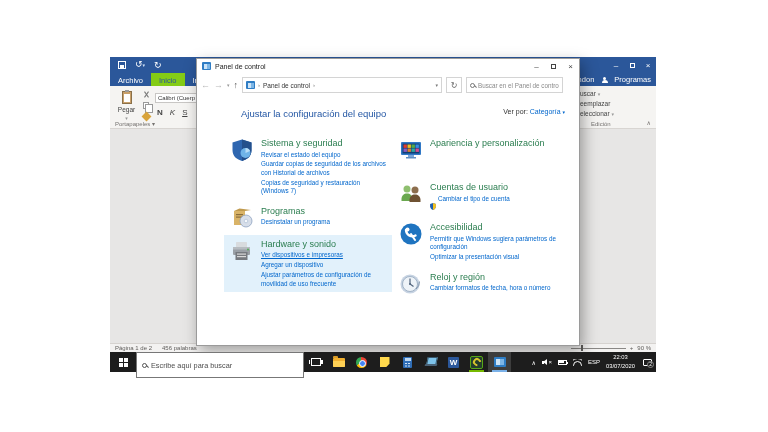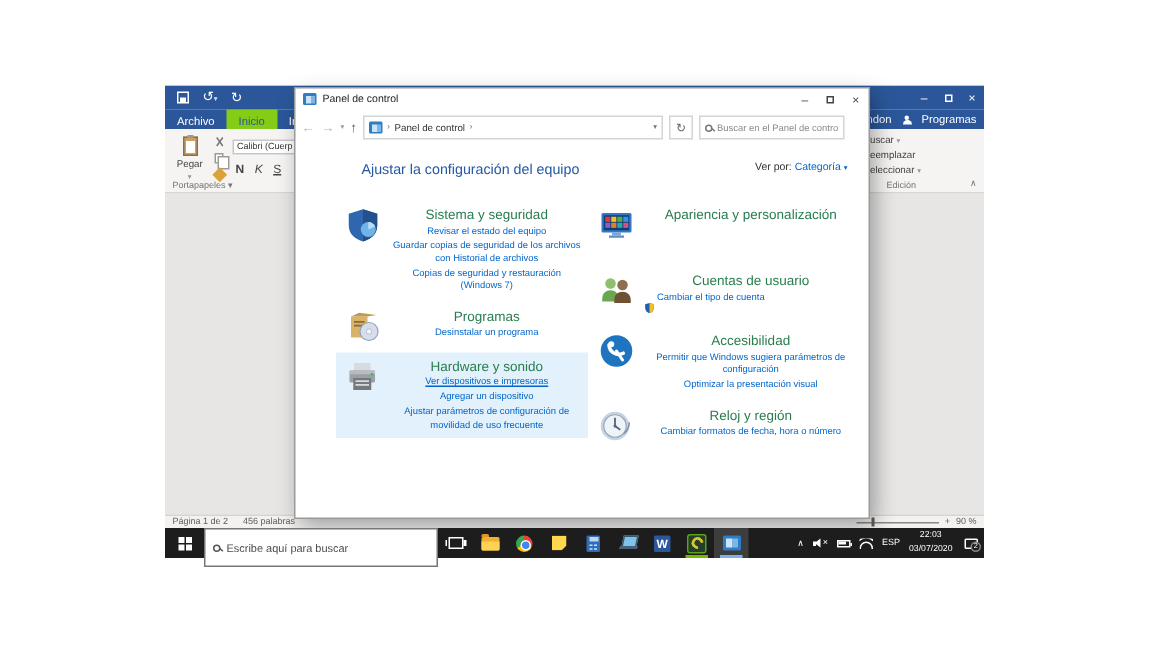--- a/index.html
+++ b/index.html
@@ -67,40 +67,40 @@
   .cp-search { width:97px; height:16px; border:1px solid #d4d4d4; display:flex; align-items:center; gap:3px; padding:0 3px; }
   .mag-ic { width:5px; height:5px; border:1px solid #777; border-radius:50%; position:relative; flex:none; }
   .mag-ic::after { content:''; position:absolute; width:3px; height:1px; background:#777; transform:rotate(45deg); right:-2.5px; bottom:-0.5px; }
   .cp-search input { border:none; outline:none; width:100%; font-size:6.3px; font-family:inherit; color:#333; }
   .cp-search input::placeholder { color:#8a8a8a; }
   .cp-body { padding-top:11px; }
   .cp-heading-row { display:flex; align-items:flex-start; padding:0 14px 0 44px; }
   .cp-heading { font-size:9.5px; font-weight:normal; color:#2457a4; }
   .viewby { margin-left:auto; font-size:7px; color:#333; white-space:nowrap; }
   .viewby a { color:#0066cc; text-decoration:none; }
-  .cats { display:flex; margin:15px 0 0 27px;text-align:center; }
+  .cats { display:flex; margin:15px 0 0 27px; }
   .col-l { width:168px; } .col-r { width:182px; margin-left:1px; }
   .cat { display:flex; gap:7px; padding:4px 4px 3px 6px; margin-bottom:2px; }
   .cat.hl { background:#e2f1fb; }
   .cat.sp { margin-bottom:9px; }
   .cat-icon { width:24px; height:24px; flex:none; }
   .cat-icon svg { width:24px; height:24px; display:block; }
   .cat-body { flex:1; min-width:0; }
   .cat-title { display:block; font-size:9px; color:#2a7d4f; text-decoration:none; margin-bottom:2.5px; }
   .cat-link { display:block; font-size:6.3px; line-height:1.38; color:#0066cc; text-decoration:none; margin-bottom:1px; }
   .cat-link.uline { text-decoration:underline; }
   .uac-row { display:flex; align-items:center; gap:2px; }
   .uac-ic { width:6px; height:7px; flex:none; }
 
   
   .taskbar { position:absolute; left:0; right:0; bottom:0; height:20px; background:#1d1d1d; display:flex; align-items:stretch; color:#fff; }
   .start-btn { width:26px; display:flex; align-items:center; justify-content:center; }
   .winlogo { display:grid; grid-template-columns:4px 4px; grid-template-rows:4px 4px; gap:1px; }
   .winlogo i { background:#fff; display:block; }
-  .tb-search { width:156px; background:#fff; border:1px solid #777; display:flex; align-items:center; gap:4px; padding:12px 5px; }
+  .tb-search { width:168px; background:#fff; border:1px solid #777; display:flex; align-items:center; gap:4px; padding:12px 5px; }
   .tb-search .mag-ic { border-color:#555; } .tb-search .mag-ic::after { background:#555; }
   .tb-search input { border:none; outline:none; width:100%; font-size:7.3px; font-family:inherit; color:#333; background:transparent; }
   .tb-search input::placeholder { color:#4d4d4d; }
   .tb-btn { width:23px; display:flex; align-items:center; justify-content:center; position:relative; }
   .tb-btn.running::after { content:''; position:absolute; bottom:0; left:4px; right:4px; height:2px; background:#76b900; }
   .tb-btn.active { background:#3d3d3d; }
   .tb-btn.active::after { content:''; position:absolute; bottom:0; left:4px; right:4px; height:2px; background:#7ab1e8; }
   .taskview-ic { width:10px; height:8px; border:1px solid #fff; position:relative; }
   .taskview-ic::before { content:''; position:absolute; left:-3px; top:1px; width:1.5px; height:4px; background:#fff; }
   .taskview-ic::after { content:''; position:absolute; right:-3px; top:1px; width:1.5px; height:4px; background:#fff; }

